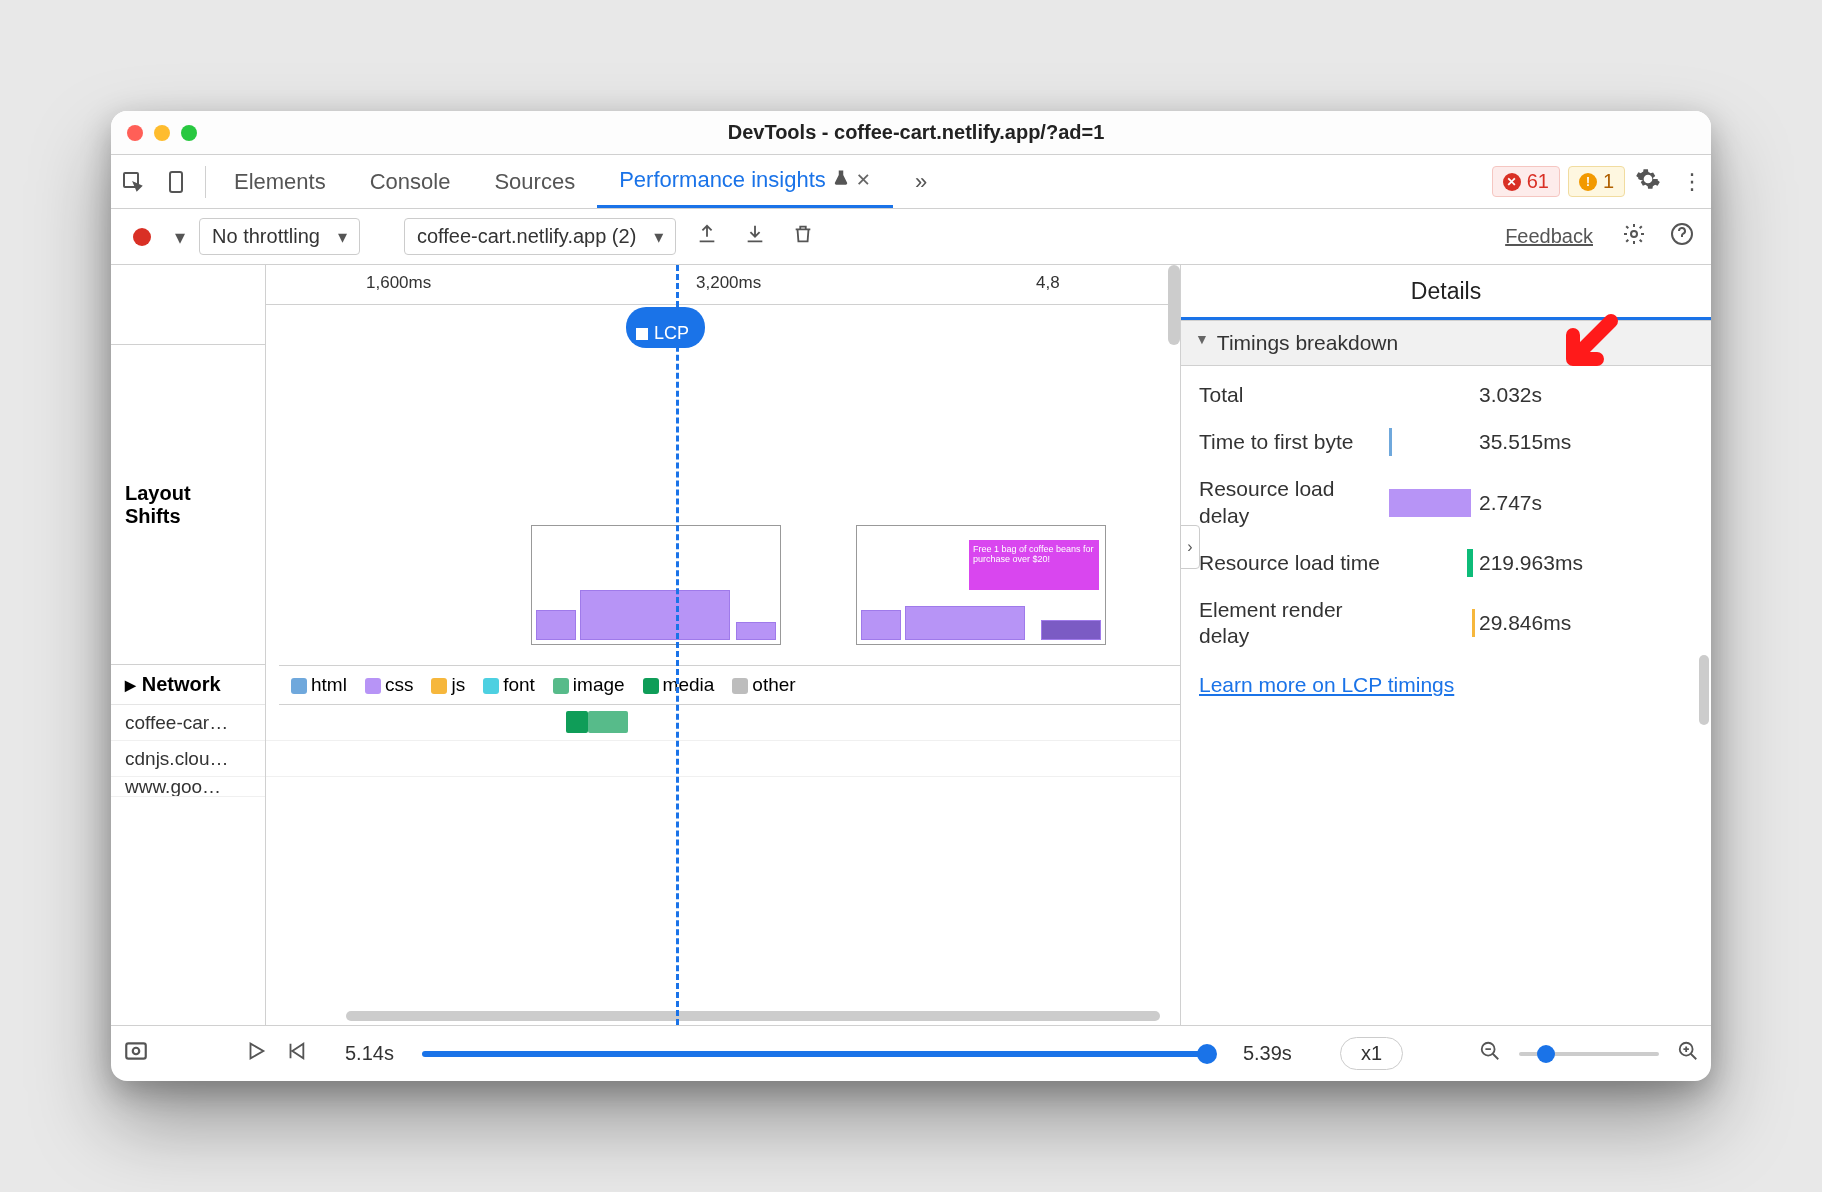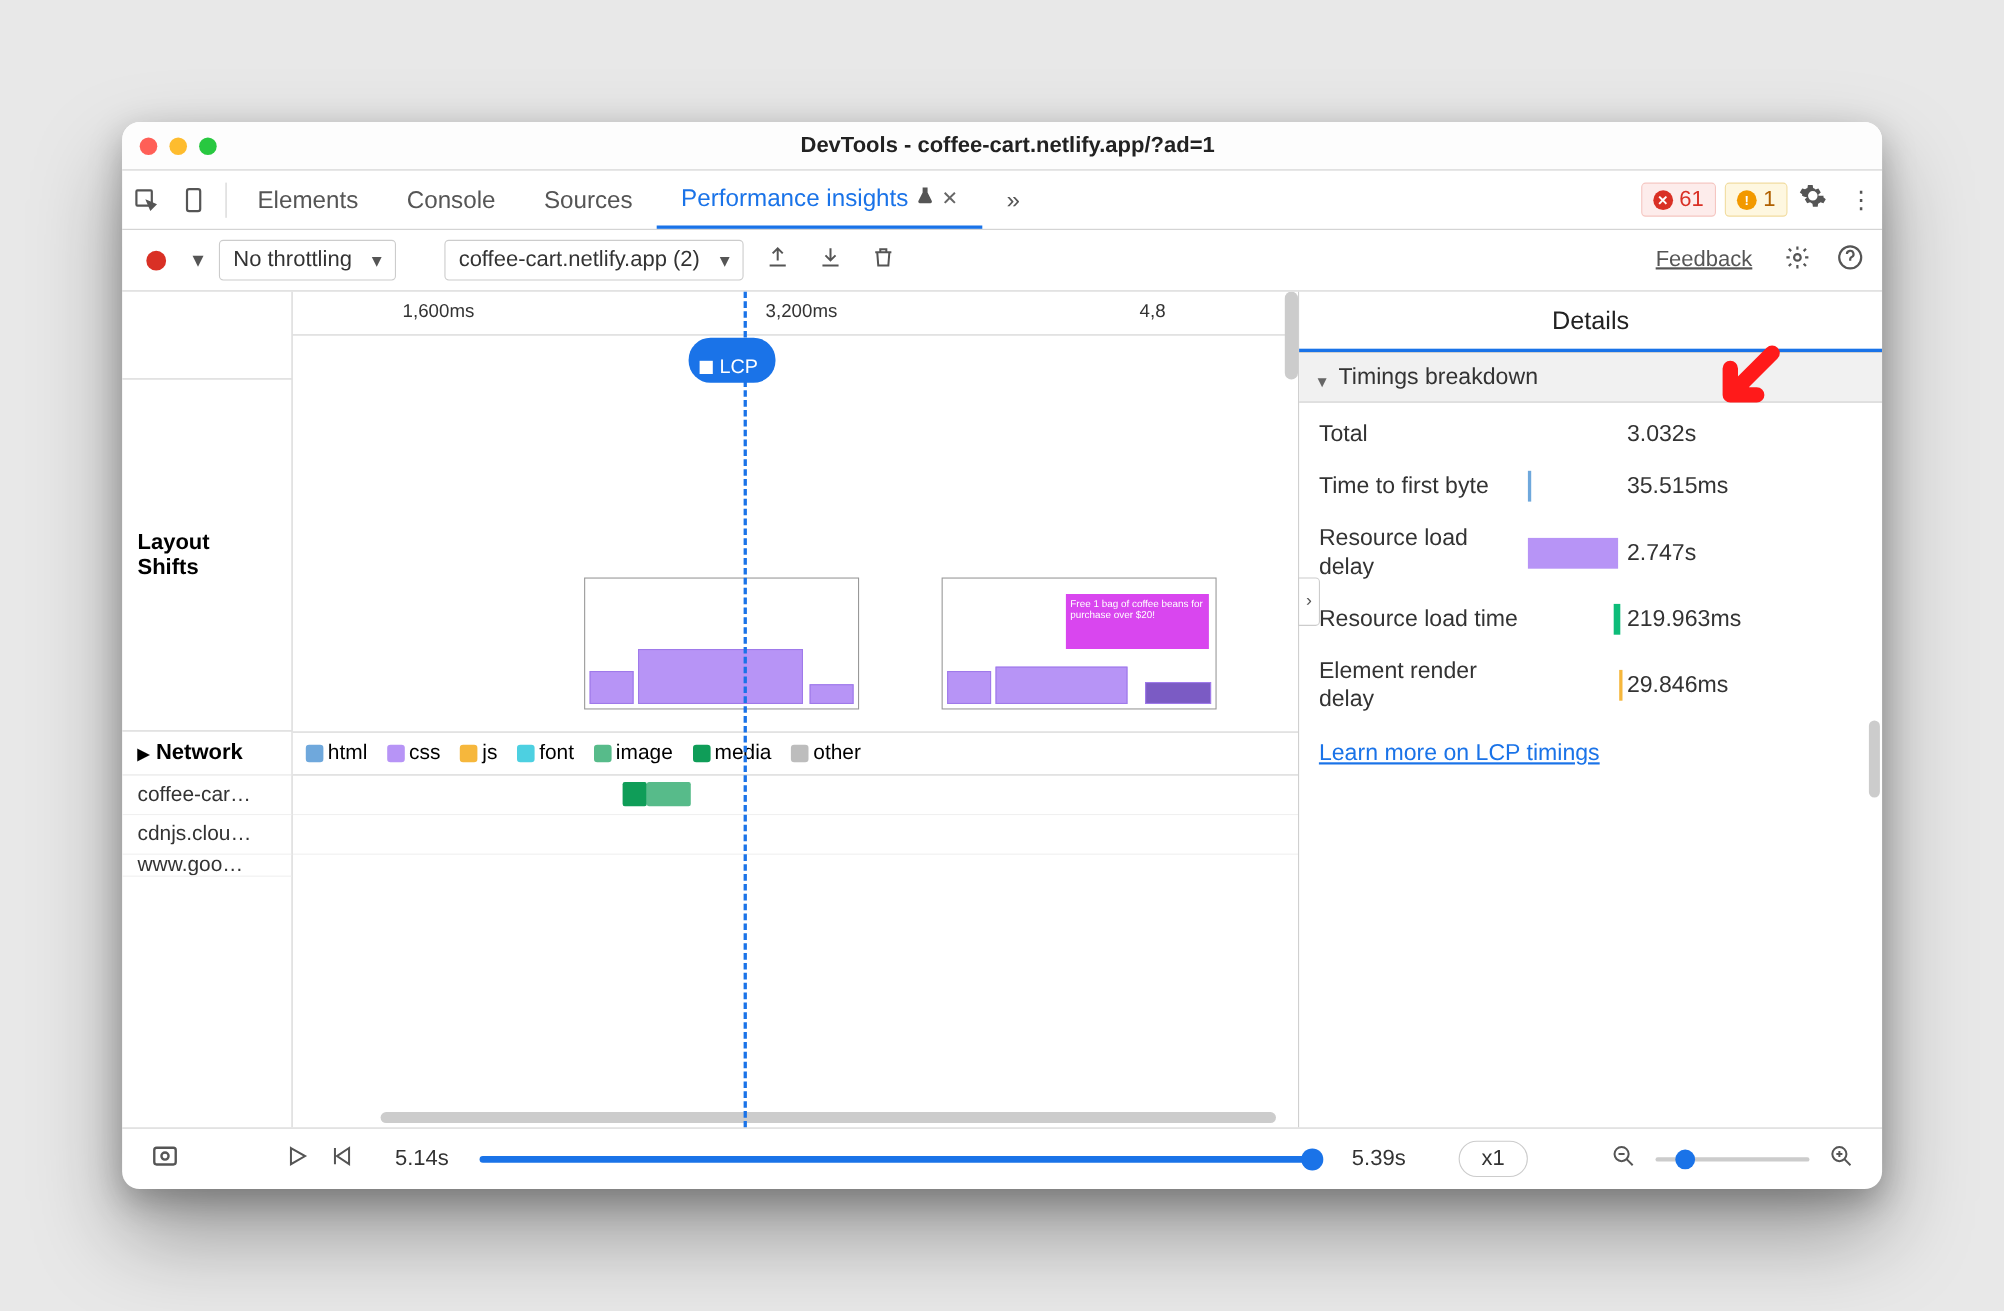--- a/index.html
+++ b/index.html
@@ -104,21 +104,21 @@
 .orangeblock { position:absolute; background:#f6b73c; border:1px solid #f29900; }
 .clslbl { position:absolute; font-size:17px; color:#333; }
 .greenbar { position:absolute; height:5px; background:#0dbc79; }
 .thumb { position:absolute; width:250px; height:120px; background:#fff; border:1px solid #999; }
 .thumb .purp { position:absolute; background:#b794f6; border:1px solid #9f7aea; }
 .labelcol .lbl-empty { height: 80px; border-bottom:1px solid #d0d0d0;}
 .labelcol .lbl-shifts { height: 320px; display:flex; align-items:center; padding: 0 14px; font-weight:600; font-size:20px; border-bottom:1px solid #d0d0d0;}
 .labelcol .lbl-net { height: 40px; display:flex; align-items:center; padding: 0 14px; font-weight:700; font-size:20px; border-bottom:1px solid #e5e5e5;}
 .labelcol .lbl-row { height: 36px; display:flex; align-items:center; padding: 0 14px; font-size:19px; color:#333; border-bottom:1px solid #f0f0f0;}
 .netlegend {
-  position:absolute; top: 400px; left:0; right:0; height:40px;
+  position:absolute; top: 400px; left:13px; right:0; height:40px;
   border-top:1px solid #d0d0d0; border-bottom:1px solid #d0d0d0;
   display:flex; align-items:center; gap: 18px; padding: 0 12px; font-size:19px;
   background:#fff;
 }
 .sw { width:16px; height:16px; border-radius:3px; display:inline-block; margin-right:4px; vertical-align:middle;}
 .netrows { position:absolute; top:440px; left:0; right:0; }
 .netrow { height:36px; border-bottom:1px solid #f0f0f0; position:relative; }
 .netbar { position:absolute; height:22px; top:6px; border-radius:2px; }
 .playhead {
   position:absolute; top:0; bottom:0; left: 410px;
@@ -129,39 +129,39 @@
 .rtabs { height: 56px; display:flex; border-bottom:1px solid #d0d0d0; }
 .rtab { flex:1; display:flex; align-items:center; justify-content:center; font-size:23px; color:#555; }
 .rtab.active { border-bottom: 3px solid #1a73e8; color:#222; }
 .arrow-annot {
   position:absolute; top: 48px; right: 90px; z-index:10;
   width:60px; height:60px;
 }
 .arrow-annot svg { width:100%; height:100%; }
 .section-hdr {
   background:#f1f1f1; padding: 10px 14px; font-size:21px; color:#333;
-  border-bottom:1px solid #d0d0d0; display:flex; align-items:flex-end; gap:8px;
+  border-bottom:1px solid #d0d0d0; display:flex; align-items:flex-start; gap:8px;
 }
 .section-hdr::before { content:"▼"; font-size:14px; color:#666; }
 .metrics { padding: 6px 0; }
 .metric { display:flex; align-items:center; padding: 10px 18px; font-size:21px; }
 .metric .mlbl { width: 190px; color:#333; line-height:1.25; }
 .metric .mbar { width: 90px; display:flex; align-items:center; }
 .metric .mval { color:#333; }
 .bar { height: 28px; }
 .learnlink { color:#1a73e8; text-decoration:underline; font-size:21px; padding: 8px 18px; display:inline-block;}
 .collapse-tab {
   position:absolute; left:-1px; top: 260px; width:20px; height:44px;
   border:1px solid #ccc; border-radius: 0 4px 4px 0; background:#fff;
   display:flex; align-items:center; justify-content:center; font-size:16px; color:#555;
 }
 
 .footer {
   height: 56px; border-top:1px solid #d0d0d0; display:flex; align-items:center;
-  padding: 0 26px; gap: 18px; font-size:20px; color:#333;
+  padding: 0 12px; gap: 18px; font-size:20px; color:#333;
 }
 .footer .slider { flex:1; height:6px; background:#1a73e8; border-radius:3px; position:relative; margin: 0 10px;}
 .footer .slider .thumb-dot { position:absolute; right:-2px; top:-7px; width:20px; height:20px; border-radius:50%; background:#1a73e8;}
 .footer .zoom-slider { width:140px; height:4px; background:#ccc; border-radius:2px; position:relative;}
 .footer .zoom-slider .zthumb { position:absolute; left:18px; top:-7px; width:18px; height:18px; border-radius:50%; background:#1a73e8;}
 .pill { border:1px solid #ccc; border-radius: 20px; padding: 4px 20px; }
 .rscroll { position:absolute; right:2px; top:90px; width:10px; height:350px; background:transparent;}
 .rscroll .rtrack { position:absolute; right:0; top:300px; width:10px; height:70px; background:#ccc; border-radius:5px;}
 </style>
 </head>

